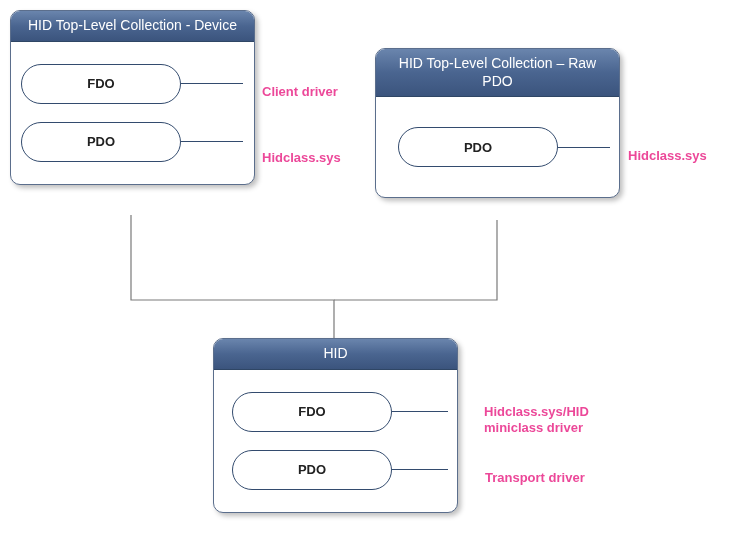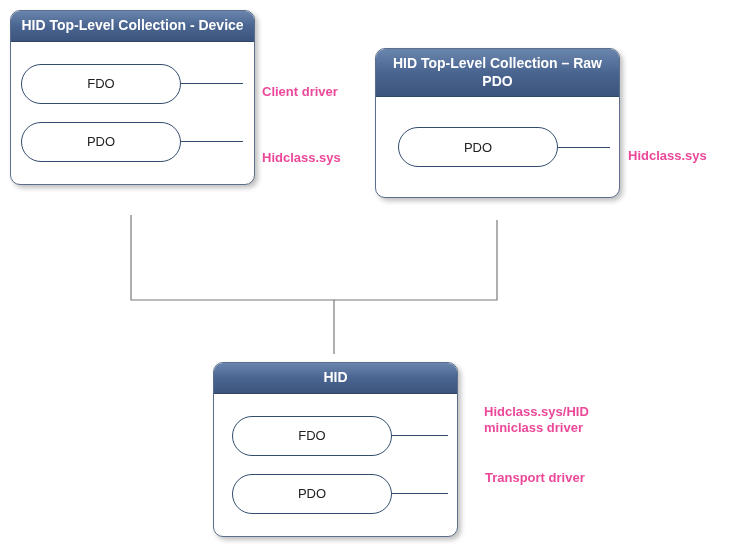--- a/index.html
+++ b/index.html
@@ -17,21 +17,21 @@
   .box {
     position: absolute;
     border: 1px solid #5b6e8c;
     border-radius: 10px;
     background: #fff;
     box-shadow: 3px 3px 5px rgba(0,0,0,0.25);
   }
   .box-header {
     background: linear-gradient(to bottom, #6a85ad 0%, #4a6590 50%, #3b547d 100%);
     color: #fff;
-    font-weight: 700;
+    font-weight: 400;
     text-align: center;
     padding: 6px 10px;
     border-top-left-radius: 9px;
     border-top-right-radius: 9px;
     border-bottom: 1px solid #2f4665;
     line-height: 1.25;
     font-size: 14px;
   }
   .box-body {
     padding: 14px 10px 14px 10px;
@@ -46,20 +46,21 @@
     border-radius: 22px;
     width: 160px;
     height: 40px;
     display: flex;
     align-items: center;
     justify-content: center;
     background: #fff;
     font-size: 13px;
     color: #222;
     flex: none;
+    font-weight: bold;
   }
   .connector {
     height: 1px;
     background: #334b6e;
     flex: none;
   }
   .ext-label {
     position: absolute;
     font-size: 13px;
     color: #ec4899;
@@ -103,21 +104,21 @@
   <div class="box-header">HID Top-Level Collection – Raw PDO</div>
   <div class="box-body">
     <div class="pill-row" style="margin:16px 0;">
       <div class="pill" style="margin-left:12px;">PDO</div>
       <div class="connector" style="width:52px;"></div>
     </div>
   </div>
 </div>
 <div class="ext-label" style="left:628px; top:148px;">Hidclass.sys</div>
 
-<div class="box" style="left:213px; top:362px; width:245px;">
+<div class="box" style="left:213px; top:338px; width:245px;">
   <div class="box-header">HID</div>
   <div class="box-body">
     <div class="pill-row">
       <div class="pill" style="margin-left:8px;">FDO</div>
       <div class="connector" style="width:56px;"></div>
     </div>
     <div class="pill-row" style="margin-top:18px;">
       <div class="pill" style="margin-left:8px;">PDO</div>
       <div class="connector" style="width:56px;"></div>
     </div>

